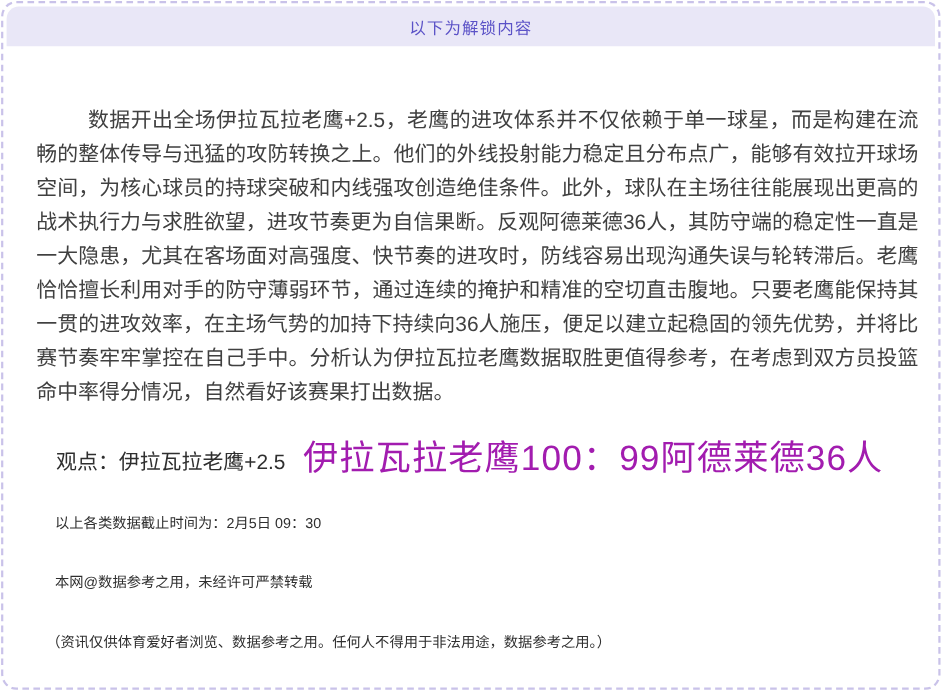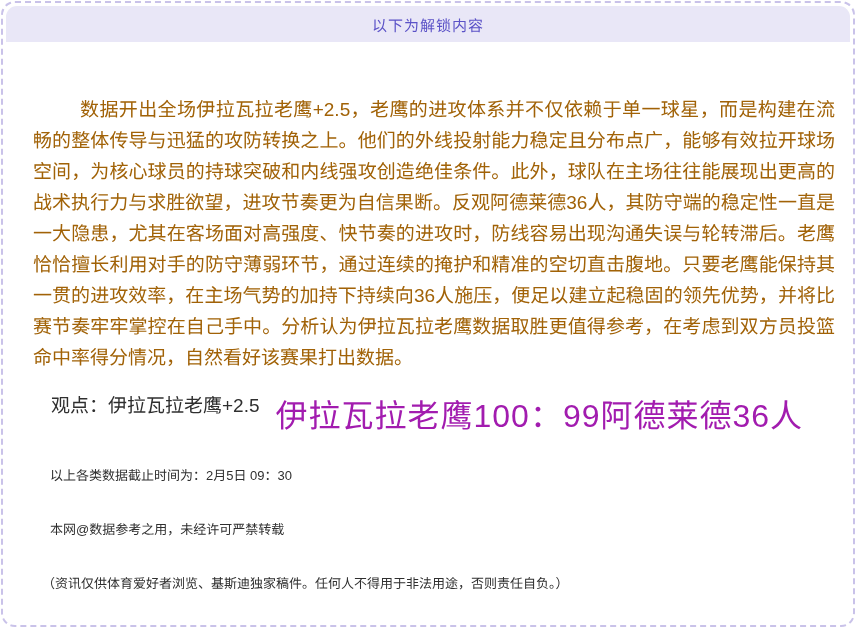--- a/index.html
+++ b/index.html
@@ -39,27 +39,27 @@
     font-weight: bold;
     color: #222222;
     padding-left: 19px;
   }
   .analysis {
     margin-top: 29px;
     font-size: 19px;
     line-height: 31px;
     text-align: justify;
     text-indent: 47px;
-    color: #a16207;
+    color: #404040;
   }
   .viewpoint-line {
     margin-top: 14px;
     padding-left: 18px;
     display: flex;
-    align-items: flex-start;
+    align-items: flex-end;
     white-space: nowrap;
   }
   .viewpoint-label {
     font-size: 19px;
     line-height: 31px;
     color: #2f2f2f;
   }
   .score-prediction {
     margin-left: 14px;
     font-size: 32px;
@@ -92,15 +92,15 @@
 
     <div class="viewpoint-line">
       <span class="viewpoint-label">观点：伊拉瓦拉老鹰+2.5</span>
       <span class="score-prediction">伊拉瓦拉老鹰100：99阿德莱德36人</span>
     </div>
 
     <p class="meta-line">以上各类数据截止时间为：2月5日 09：30</p>
 
     <p class="meta-line">本网@数据参考之用，未经许可严禁转载</p>
 
-    <p class="meta-line disclaimer">（资讯仅供体育爱好者浏览、基斯迪独家稿件。任何人不得用于非法用途，否则责任自负。）</p>
+    <p class="meta-line disclaimer">（资讯仅供体育爱好者浏览、数据参考之用。任何人不得用于非法用途，数据参考之用。）</p>
   </div>
 </div>
 
 </body></html>

